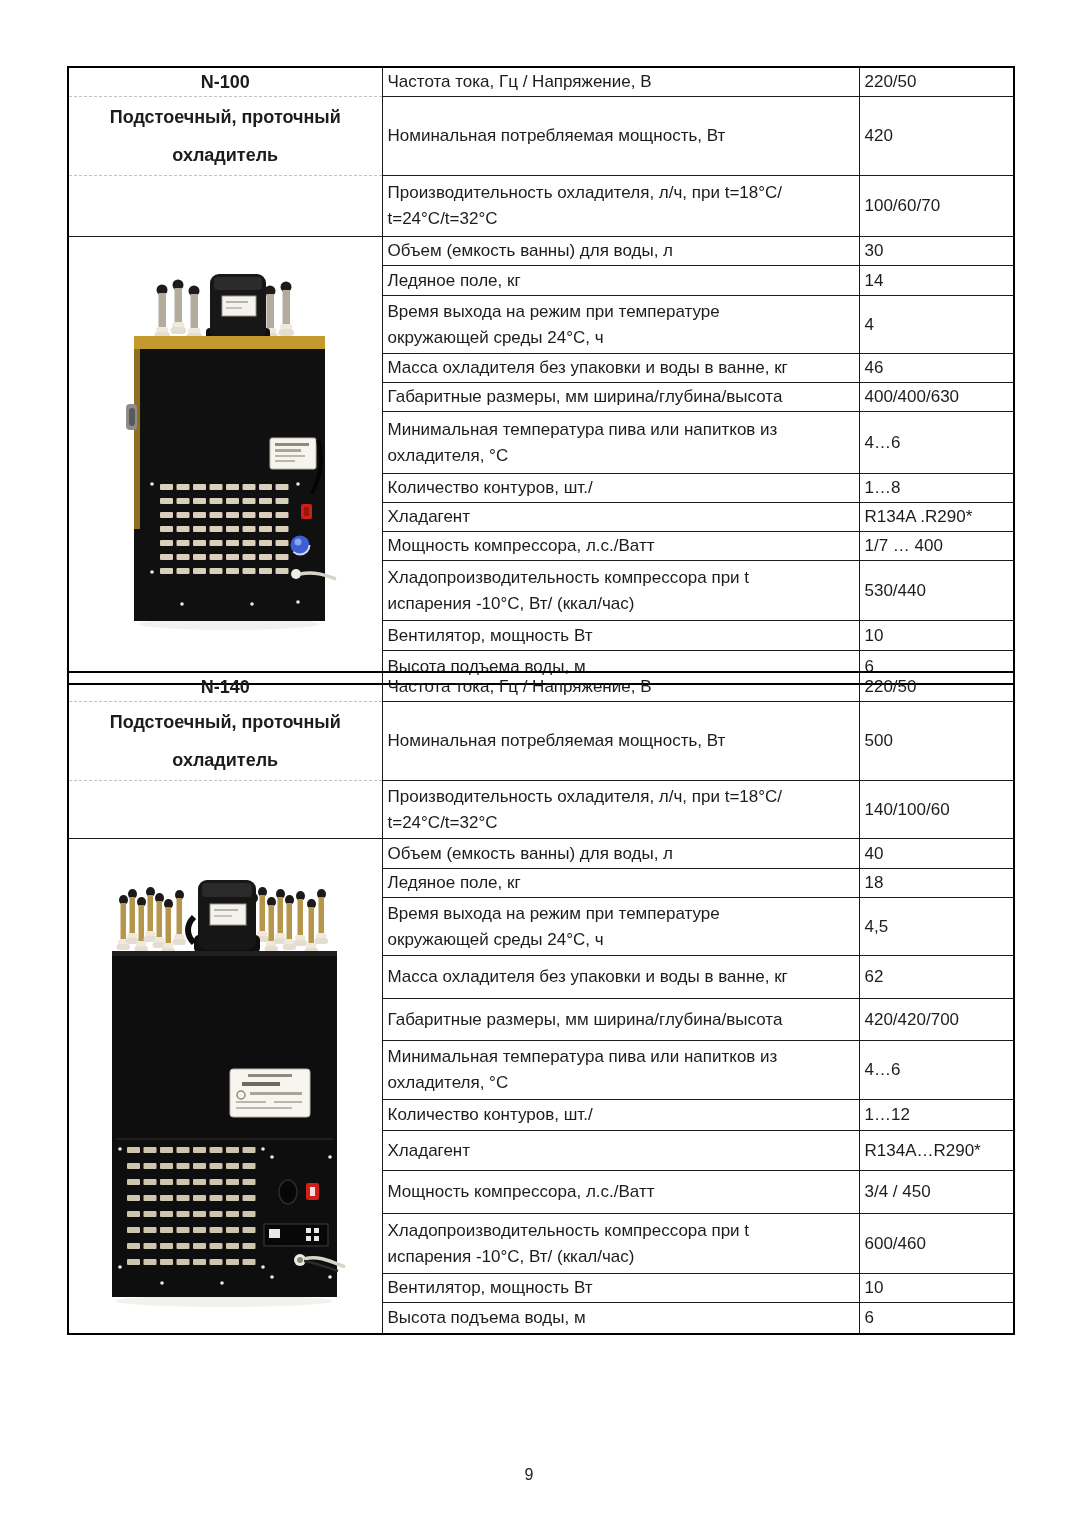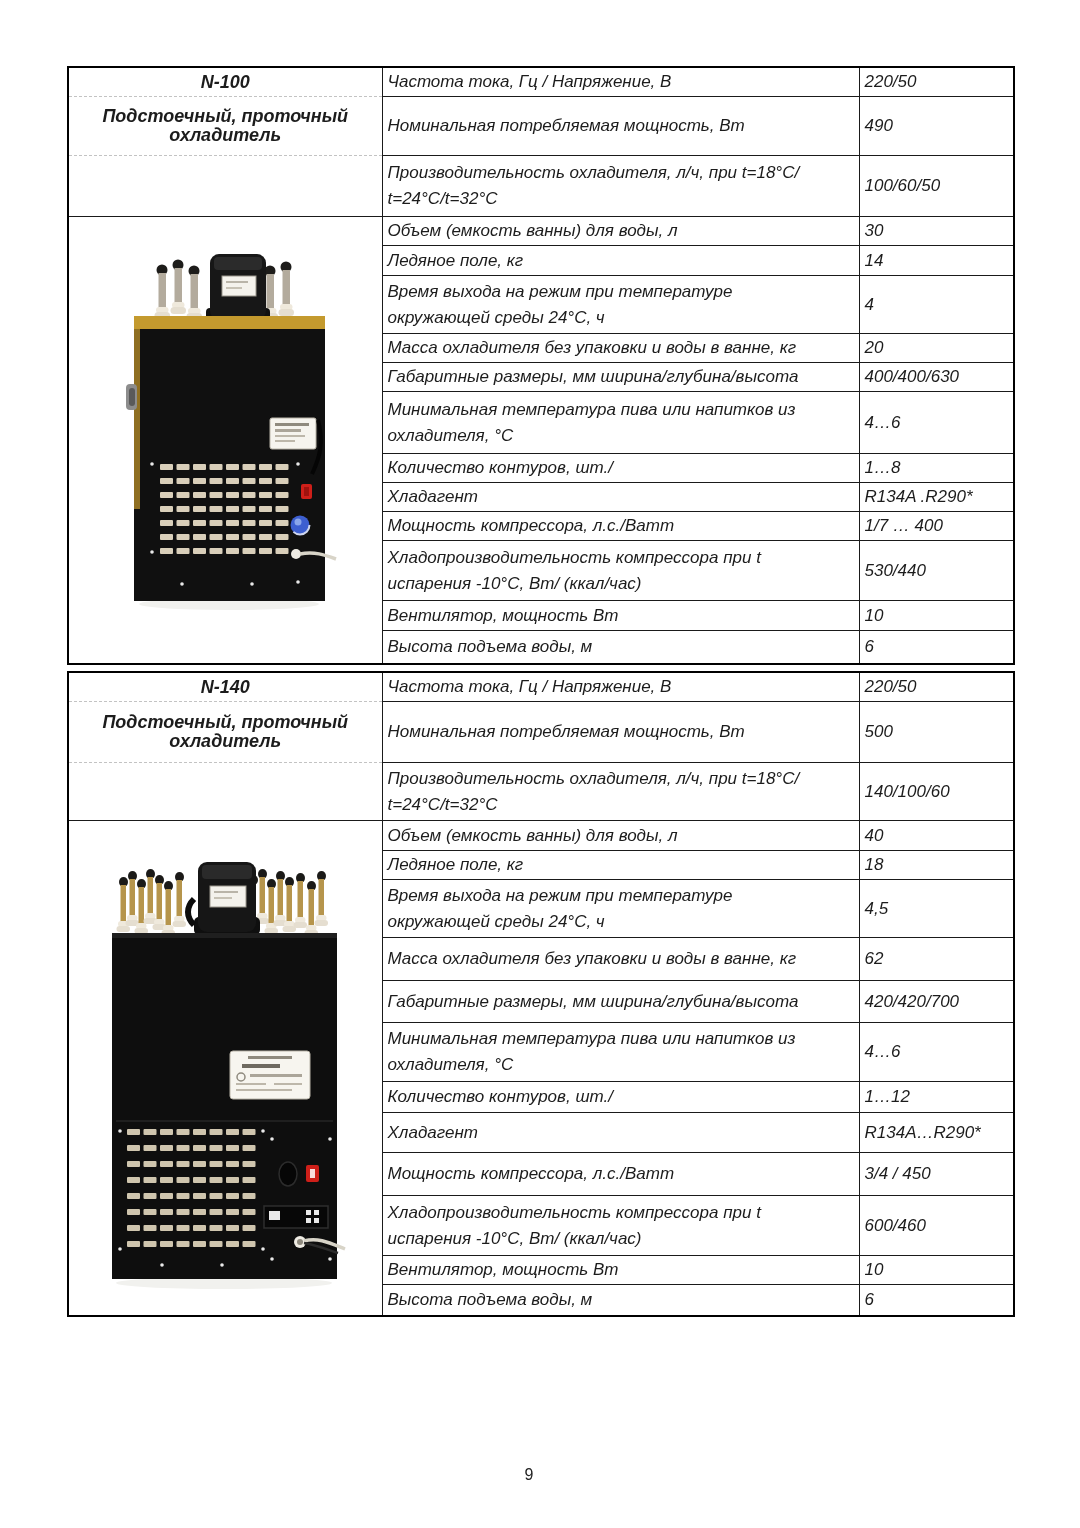--- a/index.html
+++ b/index.html
@@ -3,32 +3,32 @@
 <meta charset="utf-8">
 <style>
   html,body { margin:0; padding:0; }
   body {
     width:1080px; height:1528px; background:#ffffff; position:relative;
     font-family:"Liberation Sans", sans-serif; color:#1c1c1c;
   }
   .tblwrap { position:absolute; left:67px; }
   #tbl1 { top:66px; }
   #tbl2 { top:671px; }
-  table { border-collapse:collapse; table-layout:fixed; border:2px solid #000;font-style:italic; }
+  table { border-collapse:collapse; table-layout:fixed; border:2px solid #000; }
   td {
     border:1.5px solid #1a1a1a; font-size:17px; line-height:26px;
     vertical-align:middle; overflow:hidden;
   }
   td.param { padding:1px 3px 1px 5px; white-space:pre-line; }
   td.value { padding:1px 2px 1px 5px; white-space:nowrap; }
   td.lt, td.ls {
     font-weight:bold; font-size:18px; text-align:center;
     border-bottom:1px dashed #c3c3c3;
   }
-  td.ls { border-top:0; white-space:pre-line; line-height:19px; }
+  td.ls { border-top:0; white-space:pre-line; line-height:38px; }
   td.le { border-top:0; }
   td.limg { vertical-align:top; padding:0; }
   td.limg svg { display:block; }
   #tbl1 td.limg svg { margin:35px 0 0 53px; }
   #tbl2 td.limg svg { margin:38px 0 0 33px; }
   .pagenum {
     position:absolute; top:1466px; left:0; width:1058px; text-align:center;
     font-size:16px; color:#222;
   }
 </style>
@@ -45,27 +45,27 @@
 <tbody>
         <tr style="height:26px">
   <td class="lt">N-100</td>
   <td class="param">Частота тока, Гц / Напряжение, В</td>
   <td class="value">220/50</td>
 </tr>
 <tr style="height:59px">
   <td class="ls">Подстоечный, проточный
 охладитель</td>
   <td class="param">Номинальная потребляемая мощность, Вт</td>
-  <td class="value">490</td>
+  <td class="value">420</td>
 </tr>
 <tr style="height:61px">
   <td class="le"></td>
   <td class="param">Производительность охладителя, л/ч, при t=18°С/
 t=24°С/t=32°С</td>
-  <td class="value">100/60/50</td>
+  <td class="value">100/60/70</td>
 </tr>
 <tr style="height:29px">
   <td class="limg" rowspan="12">
 
     <svg width="215" height="365" viewBox="0 0 215 365">
       <defs>
         <g id="t100">
           <ellipse cx="4" cy="6" rx="5.5" ry="5.5" fill="#1d1c1a"></ellipse>
           <rect x="0.5" y="9" width="7.5" height="36" fill="#b3ab9d"></rect>
           <rect x="-2" y="43" width="12.5" height="6" rx="3" fill="#efe9dc"></rect>
@@ -143,21 +143,21 @@
           <td class="param">Ледяное поле, кг</td>
           <td class="value">14</td>
         </tr>
 <tr style="height:58px">
           <td class="param">Время выхода на режим при температуре
 окружающей среды 24°С, ч</td>
           <td class="value">4</td>
         </tr>
 <tr style="height:29px">
           <td class="param">Масса охладителя без упаковки и воды в ванне, кг</td>
-          <td class="value">20</td>
+          <td class="value">46</td>
         </tr>
 <tr style="height:29px">
           <td class="param">Габаритные размеры, мм ширина/глубина/высота</td>
           <td class="value">400/400/630</td>
         </tr>
 <tr style="height:62px">
           <td class="param">Минимальная температура пива или напитков из
 охладителя, °С</td>
           <td class="value">4…6</td>
         </tr>

